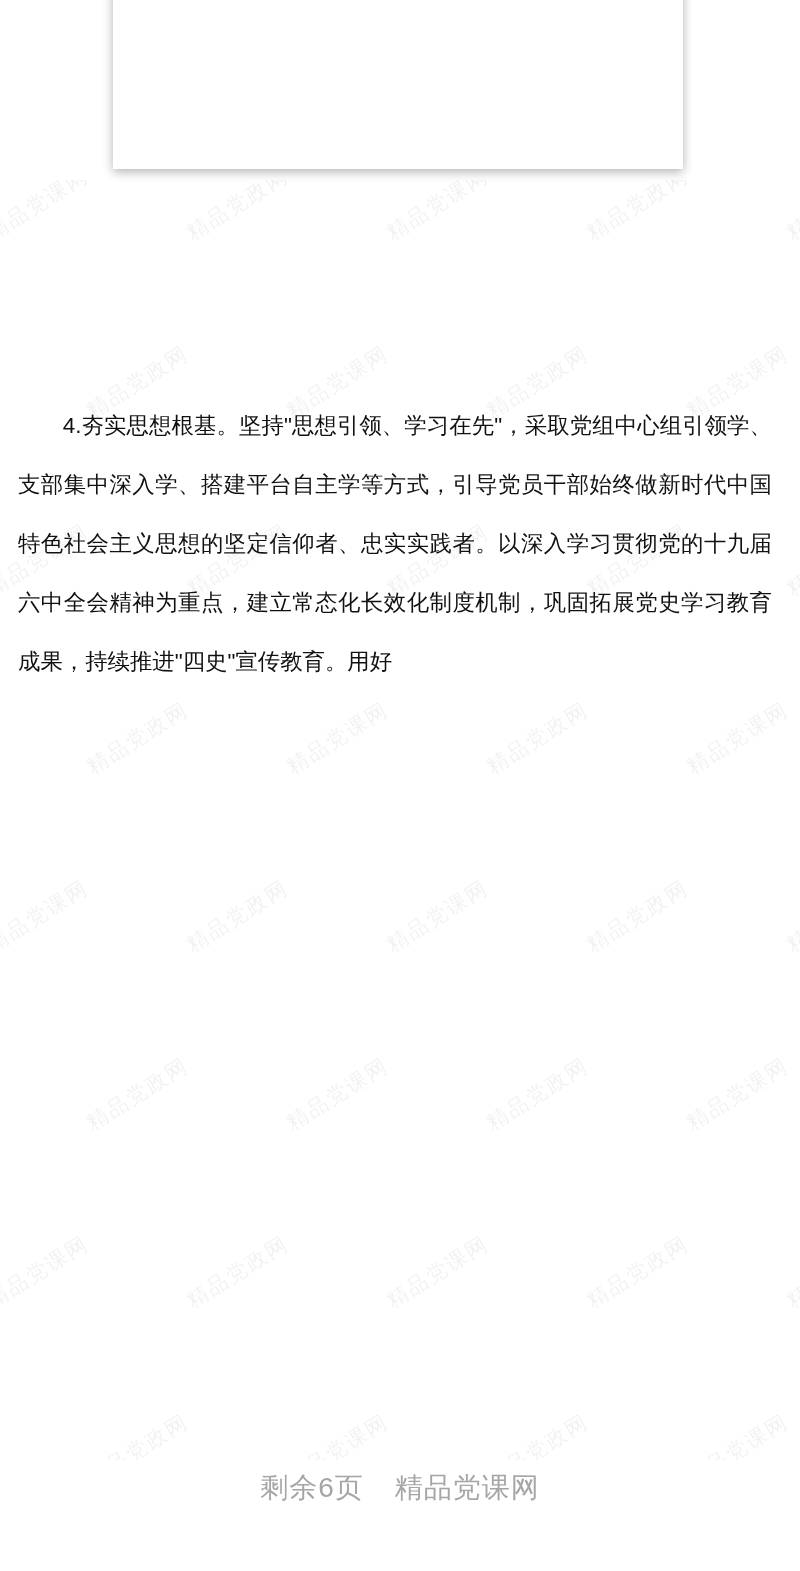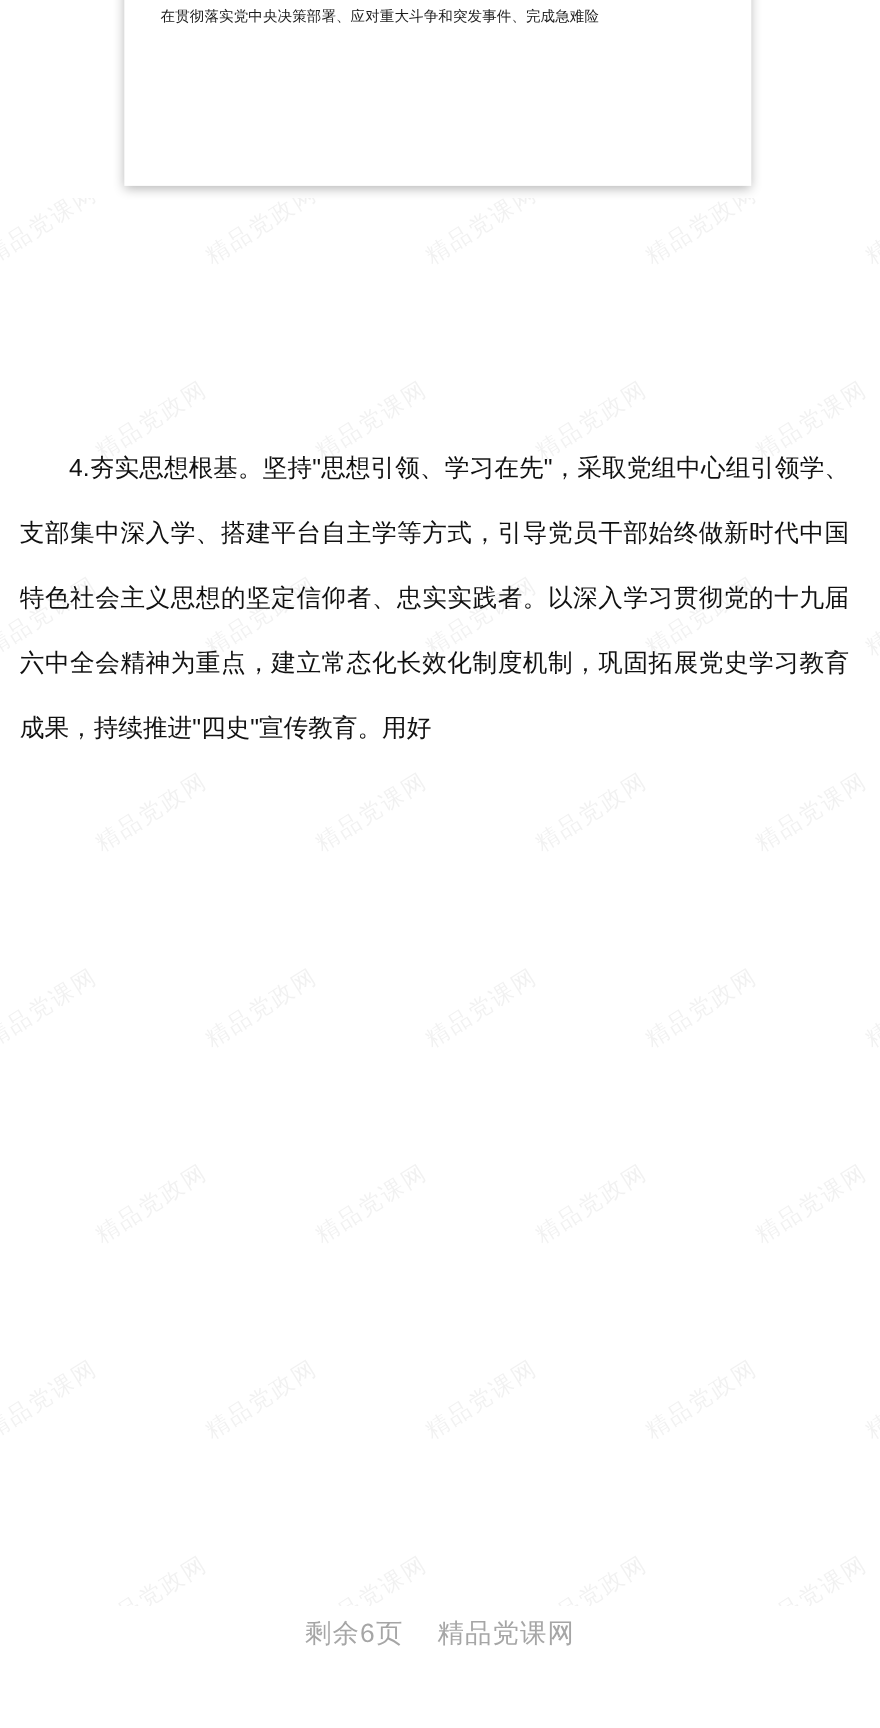--- a/index.html
+++ b/index.html
@@ -95,21 +95,21 @@
   
   #bottom-notice {
     position: absolute;
     left: 0;
     top: 1469px;
     width: 800px;
     text-align: center;
     z-index: 3;
   }
   #bottom-notice .notice-text {
-    font-size: 24px;
+    font-size: 28px;
     color: #a6a6a6;
     letter-spacing: 1px;
     font-family: "Liberation Sans", "DejaVu Sans", sans-serif;
   }
   #bottom-notice .notice-gap { display: inline-block; width: 22px; }
 </style>
 </head>
 <body>
 
 <div id="watermark-layer">
@@ -146,21 +146,20 @@
     <span class="wm" style="left: 580px; top: 1078px; transform: rotate(-32deg);">精品党政网</span>
     <span class="wm" style="left: 780px; top: 1078px; transform: rotate(-32deg);">精品党课网</span>
     <span class="wm" style="left: 80px; top: 1256px; transform: rotate(-32deg);">精品党政网</span>
     <span class="wm" style="left: 280px; top: 1256px; transform: rotate(-32deg);">精品党课网</span>
     <span class="wm" style="left: 480px; top: 1256px; transform: rotate(-32deg);">精品党政网</span>
     <span class="wm" style="left: 680px; top: 1256px; transform: rotate(-32deg);">精品党课网</span>
   </div>
 
 <div id="prev-page-card">
   <div class="card-inner">
-    <p>在贯彻落实党中央决策部署、应对重大斗争和突发事件、完成急难险</p>
   </div>
 </div>
 
 <div id="doc-body">
 
 
   <div class="gap-sm"></div>
 
 
   <div class="gap-md"></div>

